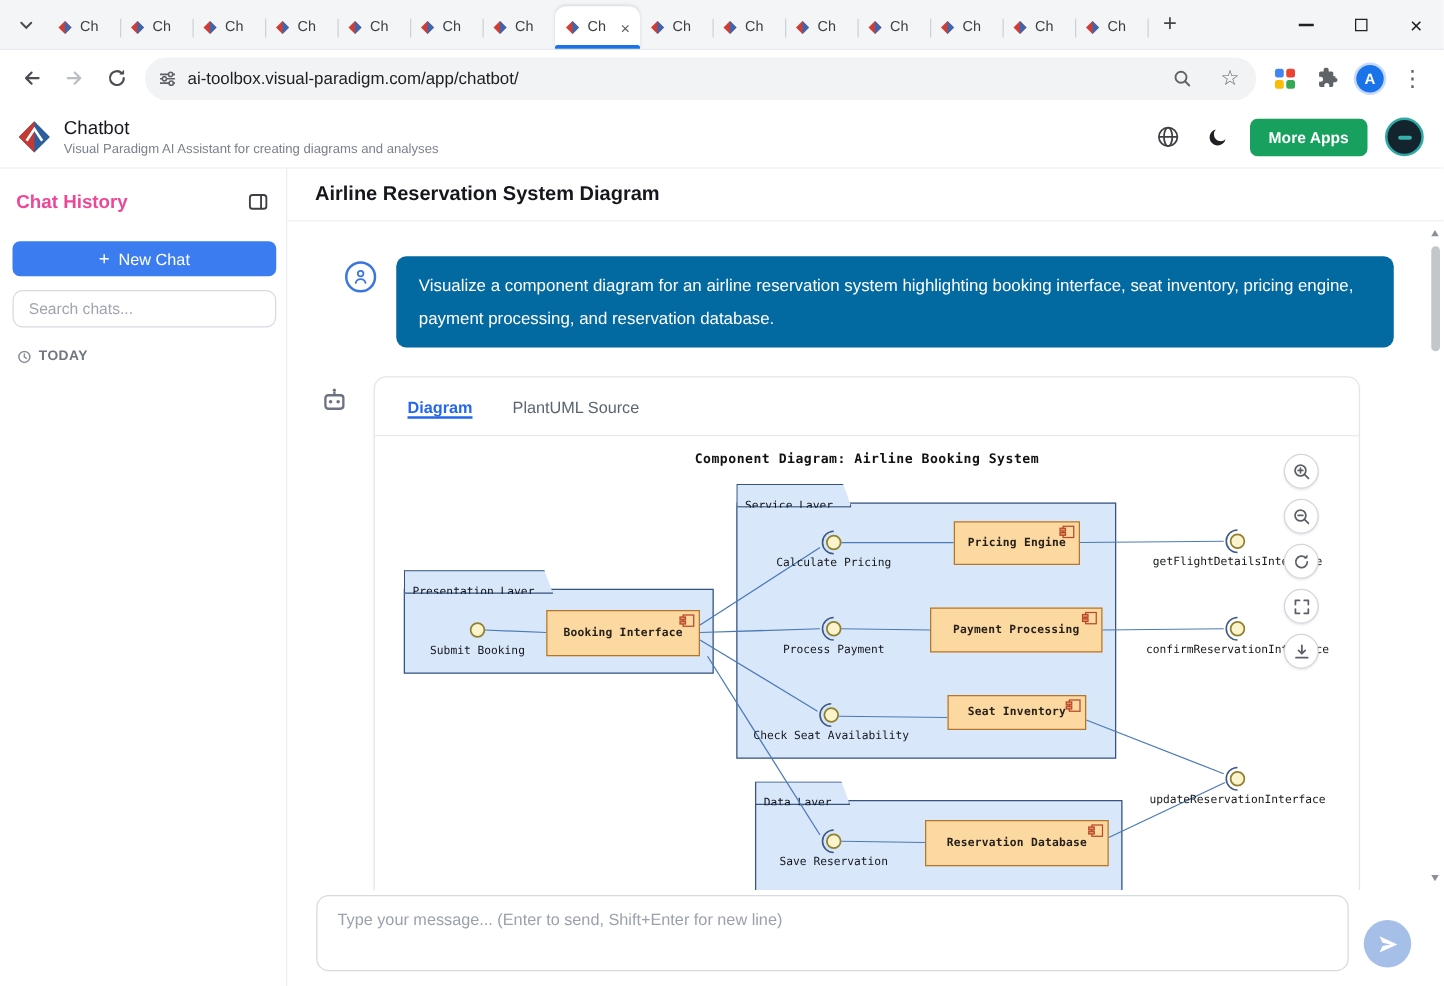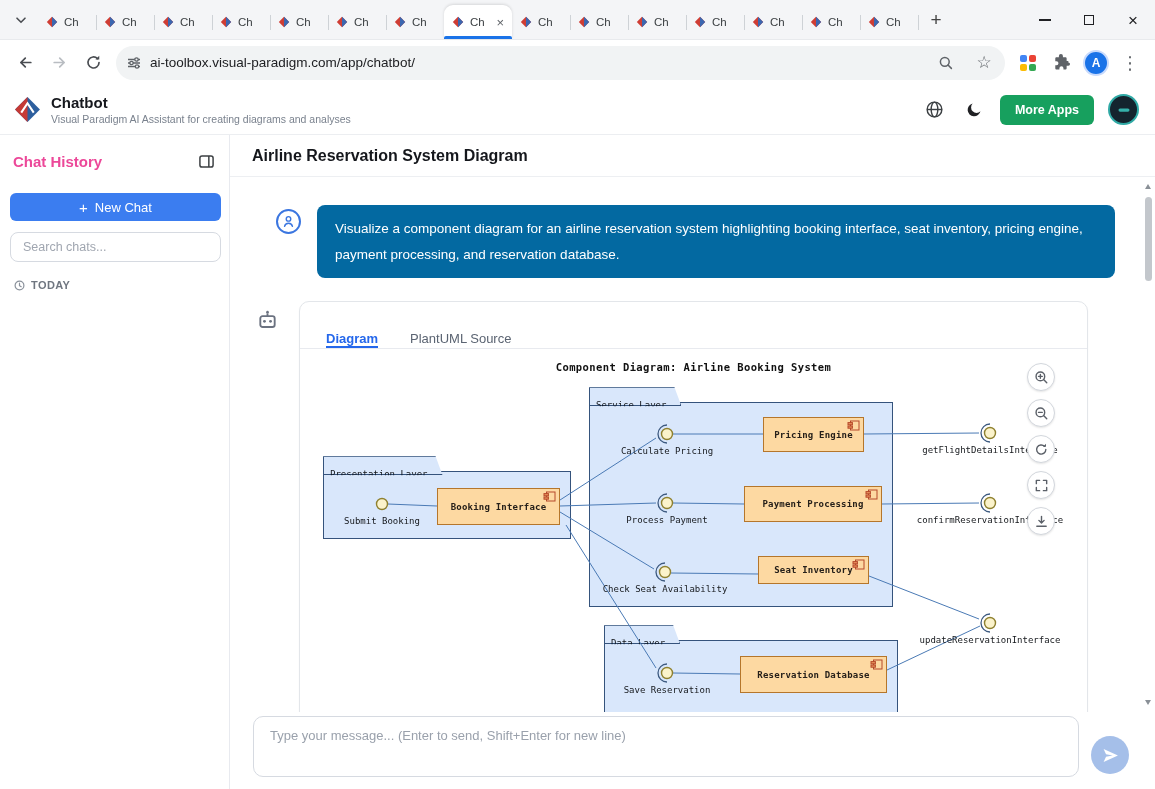--- a/index.html
+++ b/index.html
@@ -29,21 +29,21 @@
 .nav-btn{width:30px;height:30px;border-radius:50%;display:flex;align-items:center;justify-content:center;flex:none;cursor:pointer}
 .omnibox{flex:1;height:34px;background:#f1f3f4;border-radius:17px;display:flex;align-items:center;padding:0 6px 0 10px;gap:8px;margin:0 4px;cursor:text}
 .url{font-size:13.5px;color:#202124}
 .obspace{flex:1}
 .star{font-size:17px;color:#5f6368}
 .kebab{font-size:18px;color:#5f6368;letter-spacing:0}
 .profile{width:26px;height:26px;border-radius:50%;background:#1a73e8;color:#fff;font-size:12px;font-weight:700;display:flex;align-items:center;justify-content:center;border:2px solid #c8dafc}
 
 
 .appheader{height:50px;border-bottom:1px solid #eceef1;display:flex;align-items:center;padding:0 16px 0 14px;gap:10px;background:#fff}
-.app-titles .t{font-size:15px;font-weight:700;color:#16181d}
+.app-titles .t{font-size:15px;font-weight:400;color:#16181d}
 .app-titles .s{font-size:10.5px;color:#7a828e;margin-top:2px}
 .hspace{flex:1}
 .icon-btn{width:30px;height:30px;display:flex;align-items:center;justify-content:center;border-radius:50%;cursor:pointer}
 .more-apps{background:#17a05e;color:#fff;font-size:12.5px;font-weight:600;padding:8px 15px;border-radius:6px;cursor:pointer}
 .header-avatar{width:31px;height:31px;border-radius:50%;border:2px solid #2fa9a5;background:#14242e;display:flex;align-items:center;justify-content:center;margin-left:4px;cursor:pointer}
 
 
 .body-row{flex:1;display:flex;min-height:0}
 .sidebar{width:230px;border-right:1px solid #e8eaef;padding:14px 8px 0 10px;background:#fff;flex:none}
 .sb-head{display:flex;align-items:center;justify-content:space-between;padding:0 3px}
@@ -61,21 +61,21 @@
 .main{flex:1;display:flex;flex-direction:column;min-width:0;position:relative;background:#fff}
 .page-title-row{height:42px;border-bottom:1px solid #edeff2;display:flex;align-items:center;padding:0 22px;flex:none}
 .page-title{font-size:16px;font-weight:700;color:#15171c}
 .chat-scroll{flex:1;position:relative;overflow:hidden}
 .msg-row{display:flex;gap:16px;padding:28px 40px 0 46px;align-items:flex-start}
 .user-avatar{width:25px;height:25px;border-radius:50%;border:2px solid #3b76e0;display:flex;align-items:center;justify-content:center;margin-top:4px;flex:none;background:#fff}
 .bubble{flex:1;background:#0369a1;border-radius:8px;color:#fff;font-size:13.5px;line-height:1.9;padding:11px 18px}
 .bot-row{display:flex;gap:20px;padding:23px 67px 0 26px;align-items:flex-start}
 .bot-icon{width:23px;height:23px;margin-top:8px;flex:none}
 .card{flex:1;border:1px solid #e3e6ea;border-radius:10px;background:#fff;height:600px;box-shadow:0 1px 2px rgba(0,0,0,.04);overflow:hidden}
-.card-tabs{height:47px;border-bottom:1px solid #e8eaef;display:flex;gap:32px;padding:0 26px;align-items:flex-end}
+.card-tabs{height:47px;border-bottom:1px solid #e8eaef;display:flex;gap:32px;padding:0 26px;align-items:center}
 .ctab{display:flex;align-items:center;font-size:13px;color:#5b6472;border-bottom:2px solid transparent;padding-top:2px;cursor:pointer}
 .ctab.active{color:#2467eb;border-bottom-color:#2467eb;font-weight:600}
 
 
 .dcanvas{position:relative;height:430px;font-family:"DejaVu Sans Mono",monospace}
 .dtitle{position:absolute;top:12px;left:0;right:0;text-align:center;font-weight:700;font-size:10.5px;letter-spacing:.4px;color:#111;z-index:4}
 .pkg{position:absolute;z-index:1}
 .pkg-tab{position:absolute;top:0;left:0;height:16px;background:#d9e7fb;border:1.2px solid #35537c;display:flex;align-items:center;padding:17px 14px 0 6px;font-weight:400;font-size:9px;color:#101418;clip-path:polygon(0 0,calc(100% - 7px) 0,100% 100%,0 100%);white-space:nowrap;z-index:2}
 .pkg-body{position:absolute;left:0;right:0;top:15px;bottom:0;background:#d9e7fb;border:1.2px solid #35537c}
 .comp{position:absolute;z-index:3;background:#fdd9a2;border:1.2px solid #b5762b;display:flex;align-items:center;justify-content:center;font-size:9px;font-weight:700;color:#26201a;letter-spacing:.2px;white-space:nowrap}

